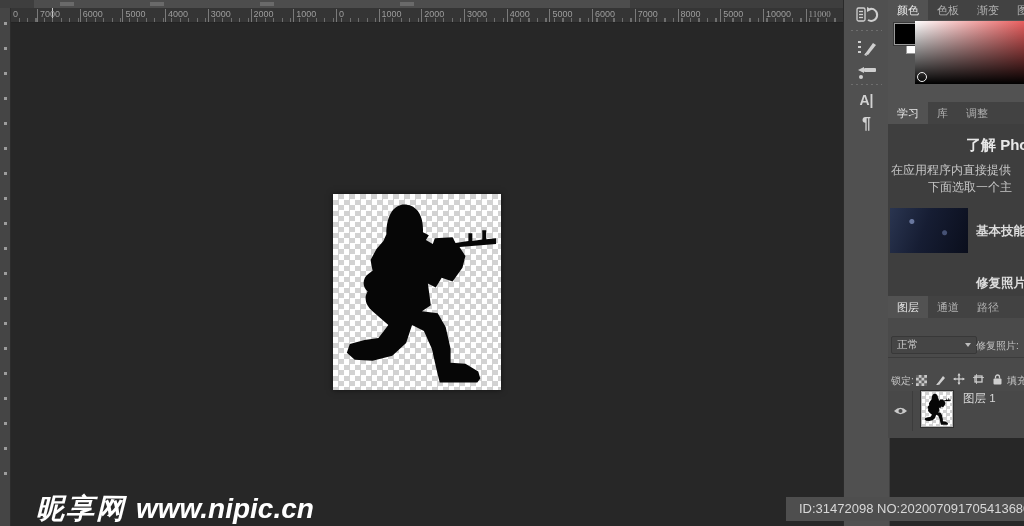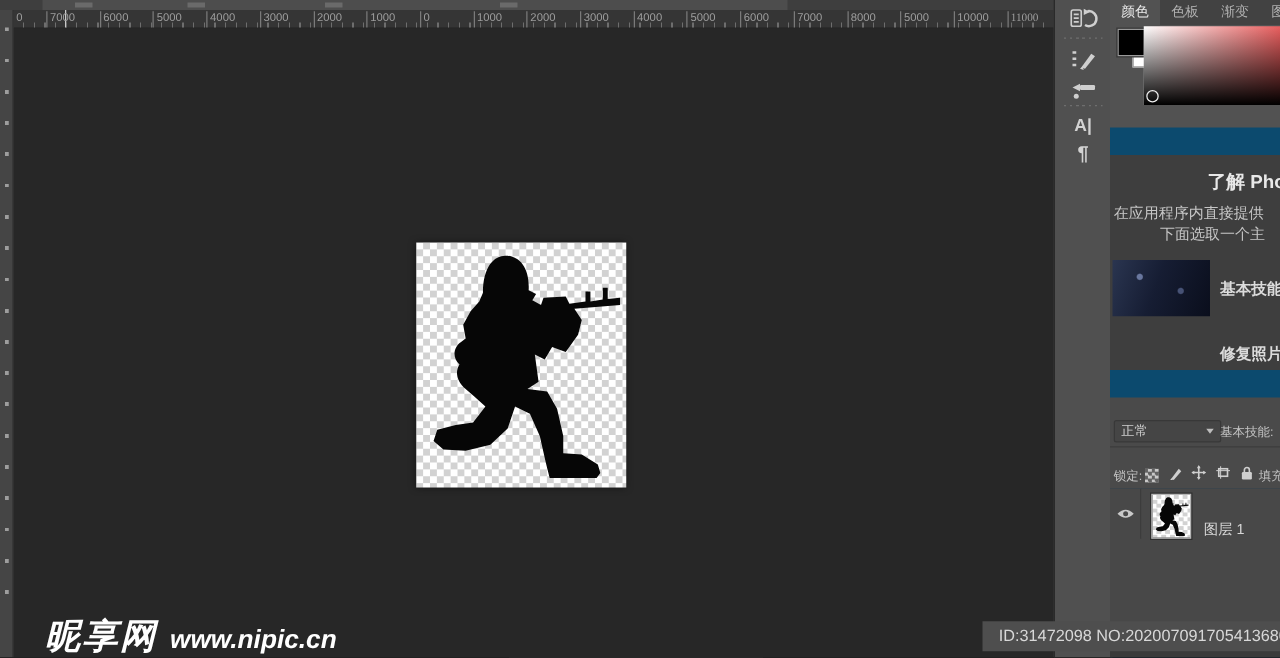--- a/index.html
+++ b/index.html
@@ -30,39 +30,39 @@
   
   .checker{background:conic-gradient(#d2d2d2 25%,#ffffff 25% 50%,#d2d2d2 50% 75%,#ffffff 75%);
            background-size:11px 11px;}
   .canvas{position:absolute;left:333px;top:194px;width:168px;height:196px;box-shadow:0 0 6px rgba(0,0,0,.55);}
   .canvas svg{position:absolute;left:0;top:0;}
 
   
   .watermark{position:absolute;left:36px;top:490px;display:flex;align-items:baseline;gap:10px;
              color:#ffffff;font-style:italic;font-weight:bold;white-space:nowrap;}
   .wm-brand{font-size:28px;letter-spacing:2px;}
-  .wm-url{font-size:21px;}
+  .wm-url{font-size:28px;}
 
   
   .status-badge{position:absolute;left:786px;top:497px;width:238px;height:24px;background:#4e4e4e;
             color:#d8d8d8;font-size:13px;line-height:24px;padding-left:13px;box-sizing:border-box;
             white-space:nowrap;overflow:hidden;}
 
   
   .dock{position:absolute;left:843px;top:0;width:45px;height:526px;background:#505050;
         border-left:1px solid #2a2a2a;border-right:1px solid #404040;}
   .dock-icon{position:absolute;left:0;width:45px;height:24px;display:flex;align-items:center;
         justify-content:center;color:#d2d2d2;}
   .dock-sep{position:absolute;left:7px;width:31px;height:1px;
         background:repeating-linear-gradient(to right,#6e6e6e 0 2px,transparent 2px 5px);}
   .glyph-char{font-size:14px;font-weight:bold;color:#d2d2d2;}
   .glyph-para{font-size:16px;font-weight:bold;color:#d2d2d2;}
 
   
-  .panels{position:absolute;left:888px;top:0;width:136px;height:526px;background:#0c4a6e;overflow:hidden;text-decoration:underline;}
+  .panels{position:absolute;left:888px;top:0;width:136px;height:438px;background:#7f1d1d;overflow:hidden;text-decoration:underline;}
   .tabbar{position:absolute;left:0;width:136px;background:#424242;display:flex;border-bottom:1px solid #393939;}
   .tab{padding:0 9px;font-size:11px;color:#b0b0b0;white-space:nowrap;}
   .tab.active{background:#525252;color:#e8e8e8;}
 
   .tabbar-color{top:0;height:20px;line-height:20px;}
   .tabbar-color .tab{line-height:20px;}
   .color-content{position:absolute;left:0;top:20px;width:136px;height:82px;background:#525252;}
   .swatch-fg{position:absolute;left:6px;top:3px;width:20px;height:20px;background:#000;
              border:1px solid #9a9a9a;box-shadow:0 0 0 1px #3a3a3a;}
   .swatch-bg{position:absolute;left:18px;top:15px;width:17px;height:17px;background:#fff;
@@ -109,21 +109,21 @@
   .ficon-t{font-weight:bold;font-size:12px;}
   .lbl{position:absolute;font-size:10px;color:#c4c4c4;white-space:nowrap;}
   .lbl-opacity{left:88px;top:5px;}
   .lbl-lock{left:3px;top:5px;}
   .lbl-fill{left:119px;top:5px;}
   .lock-icons{position:absolute;left:28px;top:3px;display:flex;gap:7px;align-items:center;height:16px;}
   .lk-checker{width:11px;height:11px;background:conic-gradient(#c8c8c8 25%,#626262 25% 50%,#c8c8c8 50% 75%,#626262 75%);
         background-size:5.5px 5.5px;}
 
   .layer-list{position:absolute;left:0;top:391px;width:136px;height:128px;background:#484848;}
-  .layer-row{position:absolute;left:0;top:0;width:136px;height:40px;display:flex;align-items:flex-end;}
+  .layer-row{position:absolute;left:0;top:0;width:136px;height:40px;display:flex;align-items:flex-start;}
   .eye-box{width:24px;height:40px;display:flex;align-items:center;justify-content:center;
         border-right:1px solid #3c3c3c;}
   .layer-thumb{position:relative;width:30px;height:34px;margin-left:8px;border:1px solid #b5b5b5;
         box-shadow:0 0 0 1px #2f2f2f;background-size:7px 7px;}
   .layer-thumb svg{position:absolute;left:0;top:0;}
   .layer-name{margin-left:10px;font-size:11.5px;color:#d6d6d6;}
   .panel-bottom{position:absolute;left:0;top:519px;width:136px;height:7px;background:#3a3a3a;}
 
   svg .st{stroke:#cfcfcf;fill:none;stroke-width:1.3;}
   svg .stf{fill:#cfcfcf;stroke:none;}
@@ -243,42 +243,52 @@
       <div class="tab">图案</div>
     </div>
     <div class="color-content">
       <div class="swatch-bg"></div>
       <div class="swatch-fg"></div>
       <div class="color-field" style="background:linear-gradient(to top,#000,rgba(0,0,0,0)),linear-gradient(to right,#fff,#e95f5f);">
         <div class="color-field-sel"></div>
       </div>
     </div>
 
+    <div class="tabbar tabbar-learn">
+      <div class="tab tab22 active">学习</div>
+      <div class="tab tab22">库</div>
+      <div class="tab tab22">调整</div>
+    </div>
     <div class="learn-content">
       <div class="learn-heading">了解 Pho</div>
       <div class="learn-line1">在应用程序内直接提供</div>
       <div class="learn-line2">下面选取一个主</div>
       <div class="learn-card" style="top:84px">
         <div class="card-thumb thumb-basic"></div>
         <div class="card-label">基本技能</div>
       </div>
       <div class="learn-card" style="top:136px">
         <div class="card-thumb thumb-retouch"></div>
         <div class="card-label">修复照片</div>
       </div>
     </div>
 
+    <div class="tabbar tabbar-layers">
+      <div class="tab tab22 active">图层</div>
+      <div class="tab tab22">通道</div>
+      <div class="tab tab22">路径</div>
+    </div>
 
     <div class="layers-controls" style="height:73px">
       <div class="row row-blend">
         <div class="dropdown dd-blend">
           <span>正常</span>
           <span class="chev"></span>
         </div>
-        <span class="lbl lbl-opacity">基本技能:</span>
+        <span class="lbl lbl-opacity">修复照片:</span>
       </div>
       <div class="row row-lock">
         <span class="lbl lbl-lock">锁定:</span>
         <div class="lock-icons">
           <span class="lk-checker"></span>
           <span>
             <svg width="12" height="12" viewBox="0 0 12 12">
               <path class="stf" d="M3 11 L9 3 L11 5 L5 12 Z"></path>
               <path class="stf" d="M2 12 l2.5 .5 -.8 -2.2 Z"></path>
             </svg>

